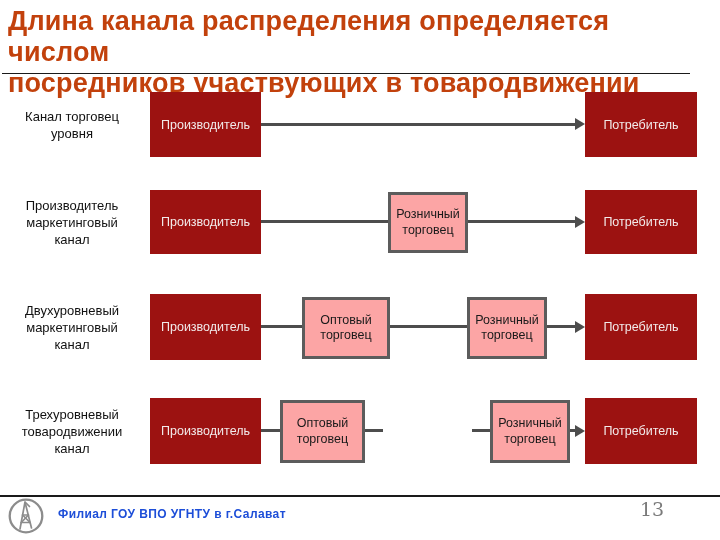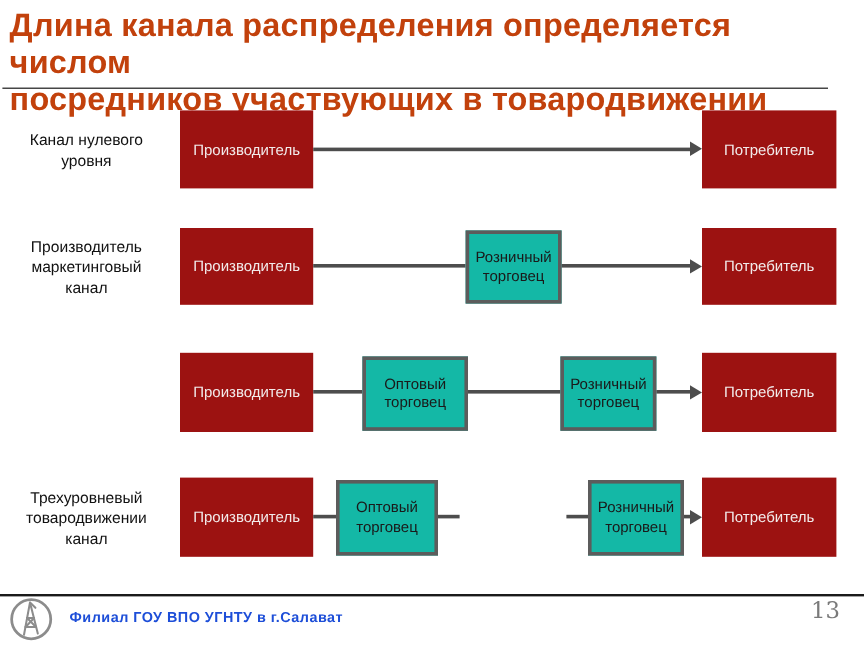--- a/index.html
+++ b/index.html
@@ -16,59 +16,60 @@
   .lbl{
     position:absolute;left:8px;width:128px;display:flex;align-items:center;justify-content:center;
     text-align:center;font-size:13px;line-height:17px;color:#111;
   }
   .rbox{
     position:absolute;background:#9C1211;color:#F2EAEA;
     display:flex;align-items:center;justify-content:center;
     font-size:12.5px;
   }
   .gbox{
-    position:absolute;background:#14b8a6;border:3px solid #5C5C5C;box-sizing:border-box;
+    position:absolute;background:#fca5a5;border:3px solid #5C5C5C;box-sizing:border-box;
     color:#1a1a1a;display:flex;align-items:center;justify-content:center;
     font-size:12.5px;line-height:15.5px;text-align:center;padding:2px;
   }
   .cline{position:absolute;height:3px;background:#4D4D4D;}
   .ahead{
     position:absolute;width:0;height:0;
     border-top:6px solid transparent;border-bottom:6px solid transparent;
     border-left:10px solid #4D4D4D;
   }
   .footer-rule{position:absolute;left:0;top:495px;width:720px;height:0;border-top:2px solid #1a1a1a;}
   .logo{position:absolute;left:7px;top:497px;}
   .footer-text{position:absolute;left:58px;top:507px;font-size:12px;font-weight:bold;color:#1d4ed8;letter-spacing:0.4px;}
-  .page-num{position:absolute;left:640px;top:498px;width:60px;text-align:right;
+  .page-num{position:absolute;left:640px;top:498px;width:60px;
     font-family:"DejaVu Serif", serif;font-size:19px;color:#7A7A7A;}
 </style>
 </head>
 <body>
 
 <div class="slide">
 
   <h1 class="title">Длина канала распределения определяется числом
 посредников участвующих в товародвижении</h1>
   <div class="title-rule"></div>
 
-  <div class="lbl" style="top:92px;height:65px">Канал нулевого уровня</div>
+  <div class="lbl" style="top:92px;height:65px">Канал торговец уровня</div>
   <div class="rbox" style="left:150px;top:92px;width:111px;height:65px">Производитель</div>
   <div class="cline" style="left:261px;top:123px;width:314px"></div>
   <div class="ahead" style="left:575px;top:118px"></div>
   <div class="rbox" style="left:585px;top:92px;width:112px;height:65px">Потребитель</div>
 
   <div class="lbl" style="top:190px;height:64px">Производитель маркетинговый канал</div>
   <div class="rbox" style="left:150px;top:190px;width:111px;height:64px">Производитель</div>
   <div class="cline" style="left:261px;top:220px;width:127px"></div>
   <div class="gbox" style="left:388px;top:192px;width:80px;height:61px">Розничный торговец</div>
   <div class="cline" style="left:468px;top:220px;width:107px"></div>
   <div class="ahead" style="left:575px;top:216px"></div>
   <div class="rbox" style="left:585px;top:190px;width:112px;height:64px">Потребитель</div>
 
+  <div class="lbl" style="top:294px;height:66px">Двухуровневый маркетинговый канал</div>
   <div class="rbox" style="left:150px;top:294px;width:111px;height:66px">Производитель</div>
   <div class="cline" style="left:261px;top:325px;width:41px"></div>
   <div class="gbox" style="left:302px;top:297px;width:88px;height:62px">Оптовый торговец</div>
   <div class="cline" style="left:390px;top:325px;width:77px"></div>
   <div class="gbox" style="left:467px;top:297px;width:80px;height:62px">Розничный торговец</div>
   <div class="cline" style="left:547px;top:325px;width:28px"></div>
   <div class="ahead" style="left:575px;top:321px"></div>
   <div class="rbox" style="left:585px;top:294px;width:112px;height:66px">Потребитель</div>
 
   <div class="lbl" style="top:398px;height:66px">Трехуровневый товародвижении канал</div>

